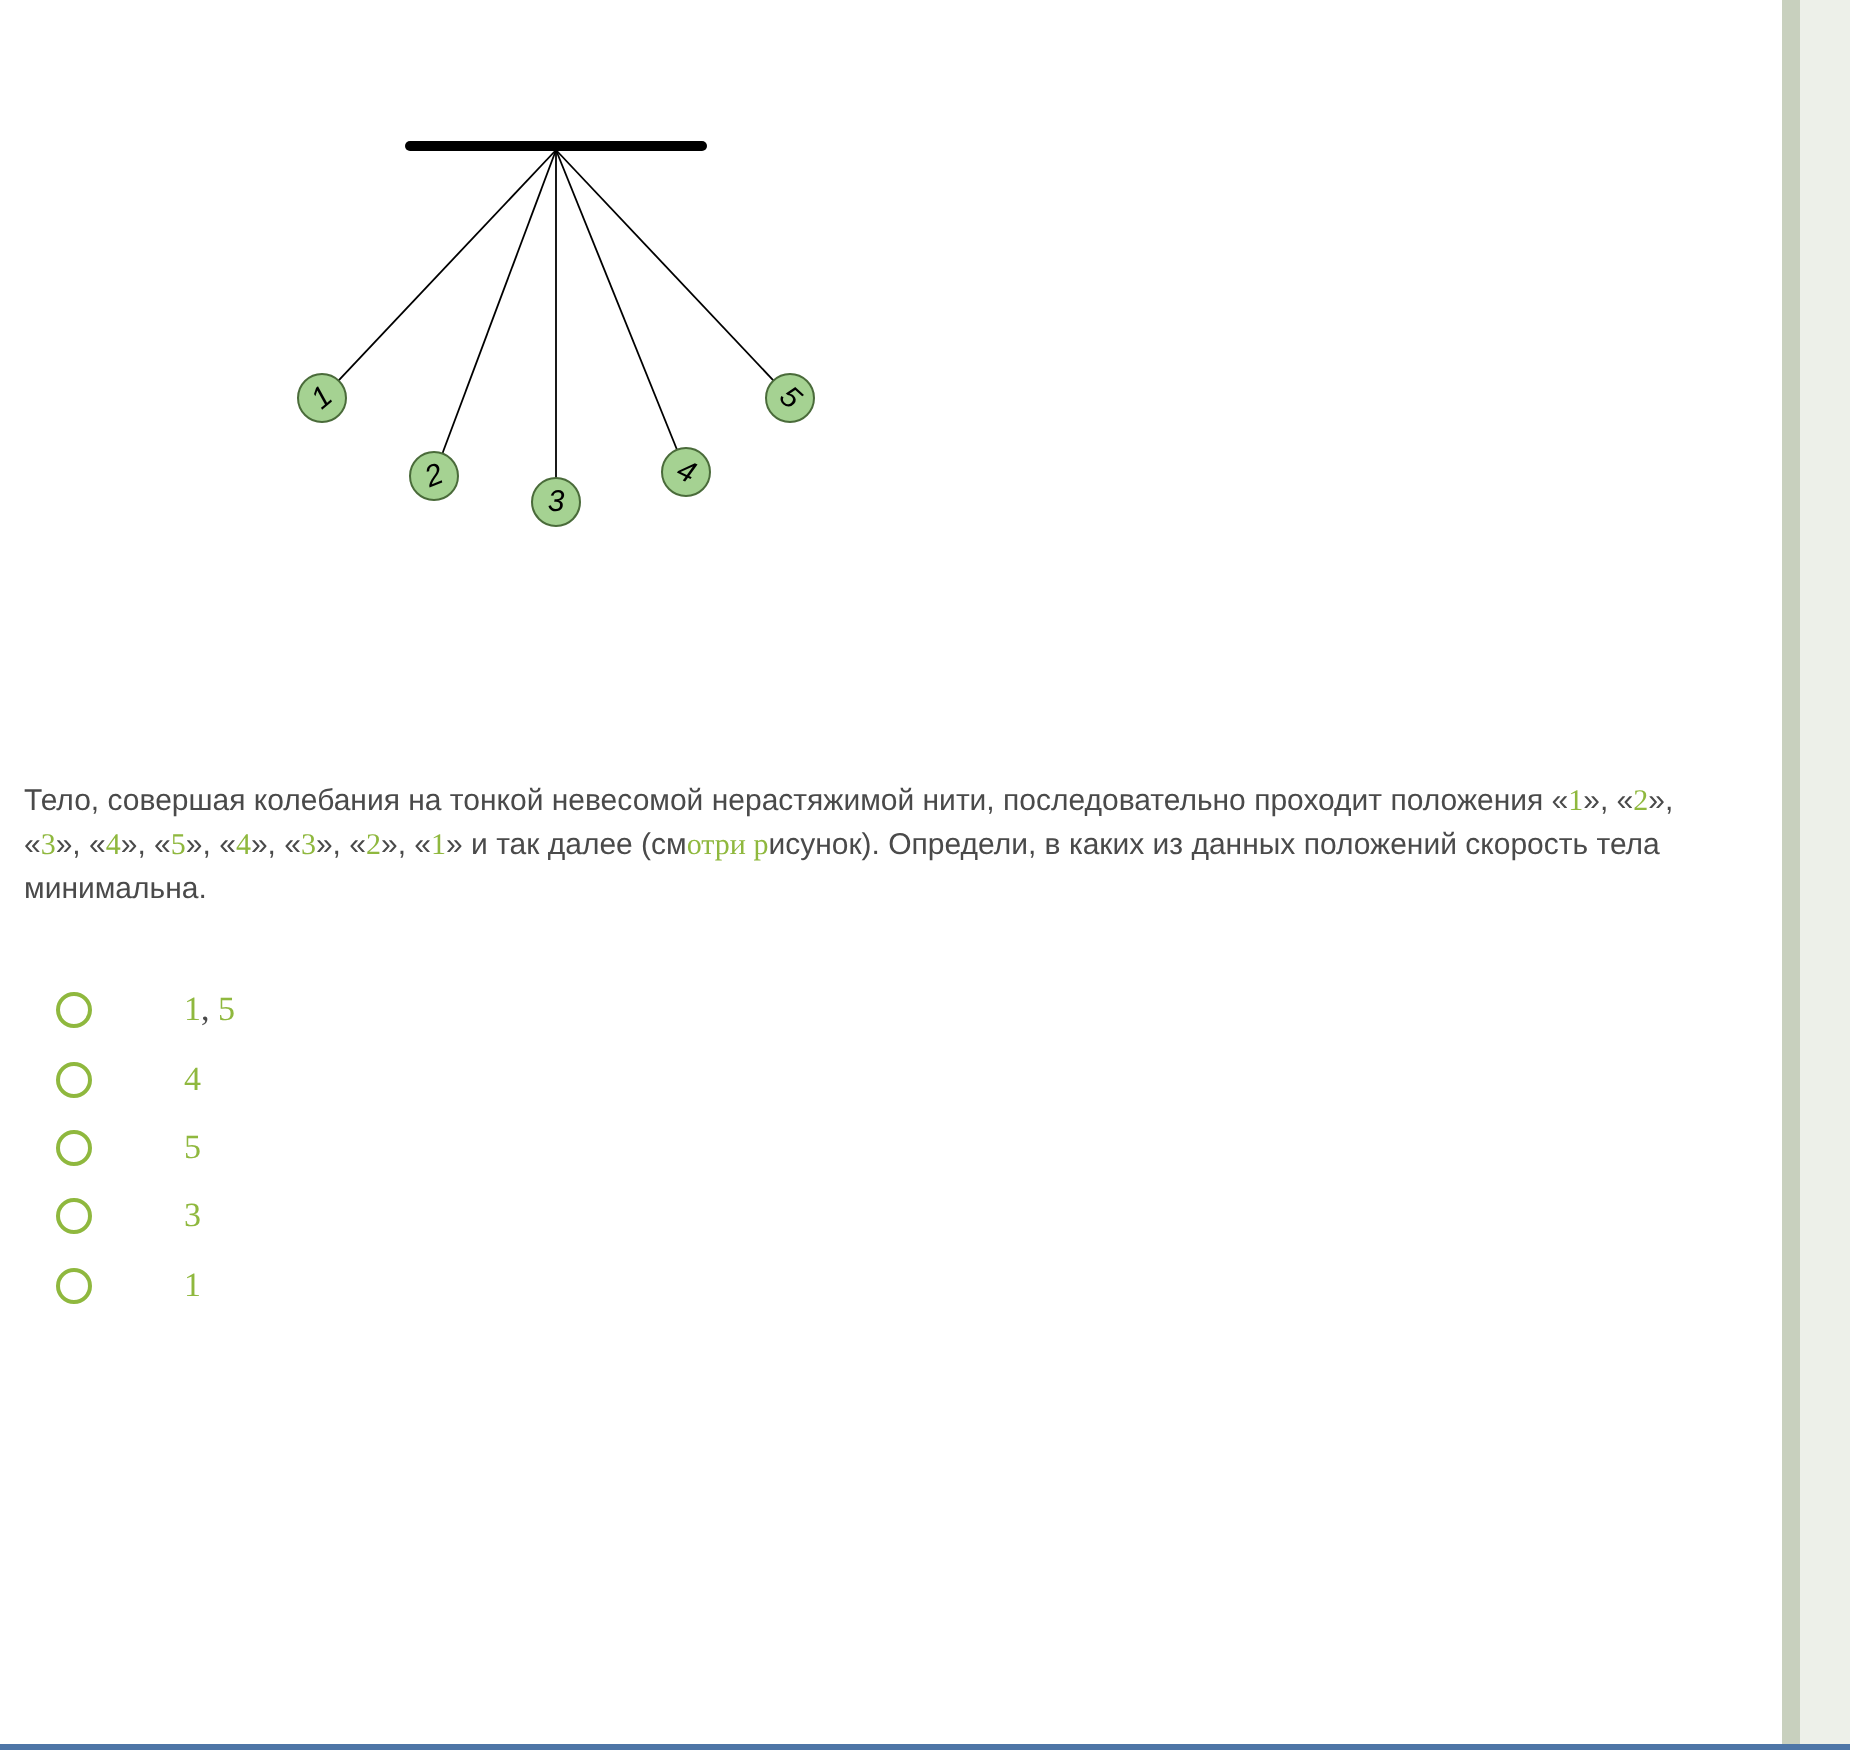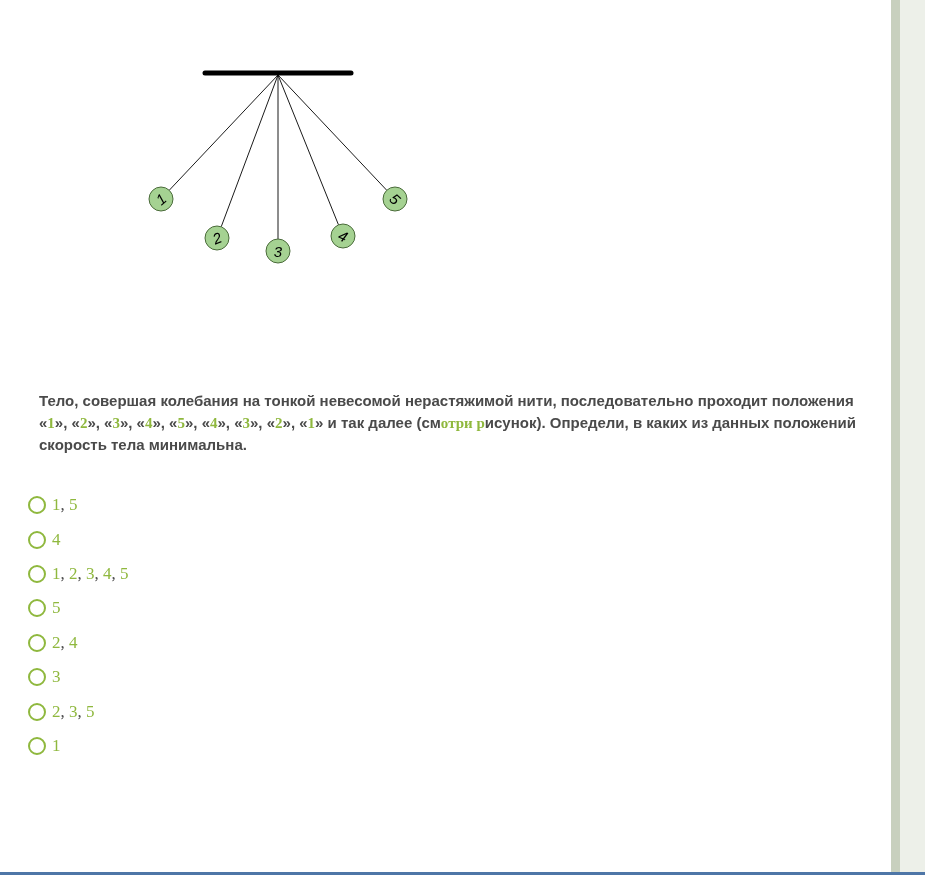--- a/index.html
+++ b/index.html
@@ -22,27 +22,27 @@
     }
     .pendulum-diagram {
       position: absolute;
       left: 140px;
       top: 50px;
       width: 280px;
       height: 230px;
     }
     .question-text {
       position: absolute;
-      left: 39px;
+      left: 12px;
       top: 390px;
       right: 28px;
       font-size: 15px;
       line-height: 22px;
       color: #4a4a4a;
-      font-weight: 700;
+      font-weight: 400;
     }
     .question-text .seqnum {
       color: #8fb83e;
       font-family: Georgia, "Times New Roman", serif;
     }
     .options {
       position: absolute;
       left: 28px;
       top: 488px;
     }
@@ -59,20 +59,21 @@
       border-radius: 50%;
       border: 2.5px solid #8fb83e;
       margin-right: 6px;
       flex-shrink: 0;
       background: #fff;
     }
     .opt-label {
       font-family: Georgia, "Times New Roman", serif;
       font-size: 17px;
       color: #4a4a4a;
+      margin-left: 40px;
     }
     .opt-label .n { color: #8fb83e; }
     .opt-label .sep { color: #4a4a4a; }
     .gutter {
       position: absolute;
       left: 891px;
       top: 0;
       width: 9px;
       height: 872px;
       background: #c8d0be;
@@ -135,37 +136,25 @@
       <div class="option">
         <span class="radio"></span>
         <span class="opt-label"><span class="n">1</span><span class="sep">, </span><span class="n">5</span></span>
       </div>
       <div class="option">
         <span class="radio"></span>
         <span class="opt-label"><span class="n">4</span></span>
       </div>
       <div class="option">
         <span class="radio"></span>
-        <span class="opt-label"><span class="n">1</span><span class="sep">, </span><span class="n">2</span><span class="sep">, </span><span class="n">3</span><span class="sep">, </span><span class="n">4</span><span class="sep">, </span><span class="n">5</span></span>
-      </div>
-      <div class="option">
-        <span class="radio"></span>
         <span class="opt-label"><span class="n">5</span></span>
       </div>
       <div class="option">
         <span class="radio"></span>
-        <span class="opt-label"><span class="n">2</span><span class="sep">, </span><span class="n">4</span></span>
-      </div>
-      <div class="option">
-        <span class="radio"></span>
         <span class="opt-label"><span class="n">3</span></span>
-      </div>
-      <div class="option">
-        <span class="radio"></span>
-        <span class="opt-label"><span class="n">2</span><span class="sep">, </span><span class="n">3</span><span class="sep">, </span><span class="n">5</span></span>
       </div>
       <div class="option">
         <span class="radio"></span>
         <span class="opt-label"><span class="n">1</span></span>
       </div>
     </div>
 </div>
 
 <div class="gutter"></div>
 <div class="scroll-track"></div>

